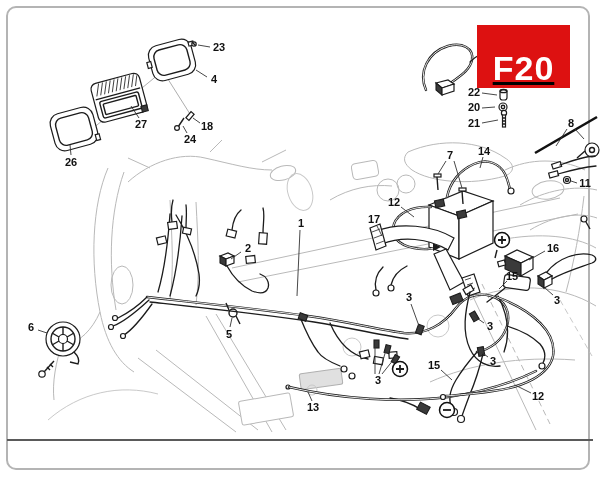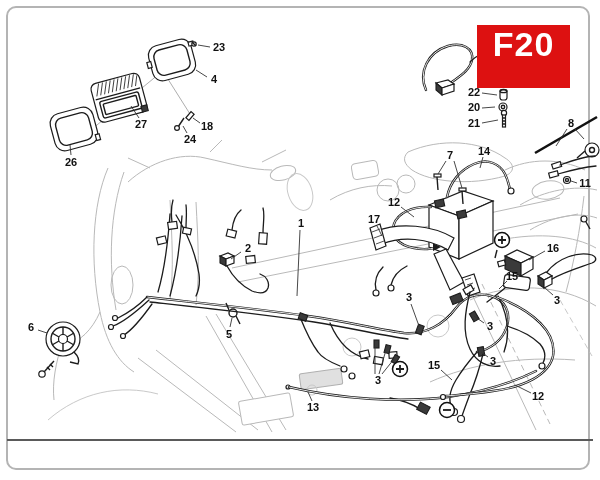--- a/index.html
+++ b/index.html
@@ -2,21 +2,21 @@
 <html><head>
 <meta charset="utf-8">
 <style>
   html,body{margin:0;padding:0;background:#ffffff;}
   body{width:600px;height:480px;position:relative;overflow:hidden;
        font-family:"Liberation Sans",sans-serif;}
   .page-frame{position:absolute;left:6px;top:6px;width:584px;height:464px;
        border:2px solid #b4b4b4;border-radius:10px;background:#ffffff;box-sizing:border-box;}
   .footer-line{position:absolute;left:7px;top:439px;width:586px;height:2px;background:#5a5a5a;}
   .code-badge{position:absolute;left:477px;top:25px;width:93px;height:63px;
-       background:#dd1111;display:flex;align-items:flex-start;justify-content:center;}
+       background:#dd1111;display:flex;align-items:flex-end;justify-content:center;text-decoration:underline;}
   .code-badge span{color:#ffffff;font-weight:bold;font-size:34px;letter-spacing:1px;
        font-family:"Liberation Sans",sans-serif;}
   svg{position:absolute;left:0;top:0;}
   .lt{stroke:#b9b9b9;stroke-width:1;fill:none;}
   .lt2{stroke:#c9c9c9;stroke-width:1;fill:none;}
   .ltf{stroke:#b9b9b9;stroke-width:1;fill:#ffffff;}
   .dk{stroke:#1c1c1c;stroke-width:1.4;fill:none;}
   .dkf{stroke:#1c1c1c;stroke-width:1.2;fill:#ffffff;}
   .dks{stroke:#1c1c1c;stroke-width:1.1;fill:#3a3a3a;}
   .wire{stroke:#1c1c1c;stroke-width:2.4;fill:none;stroke-linecap:round;}

